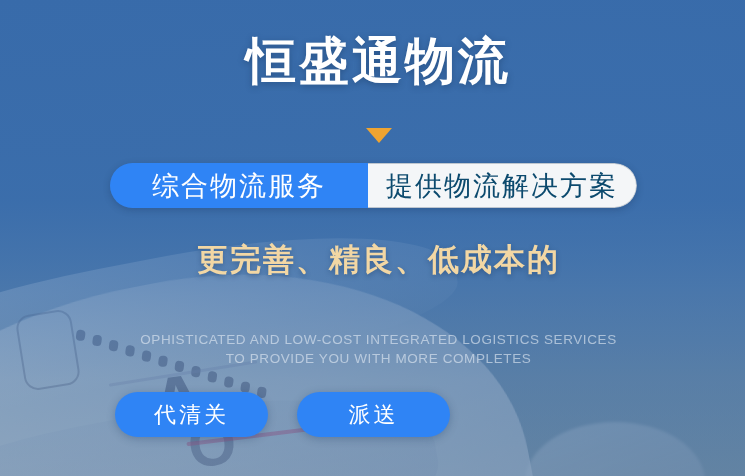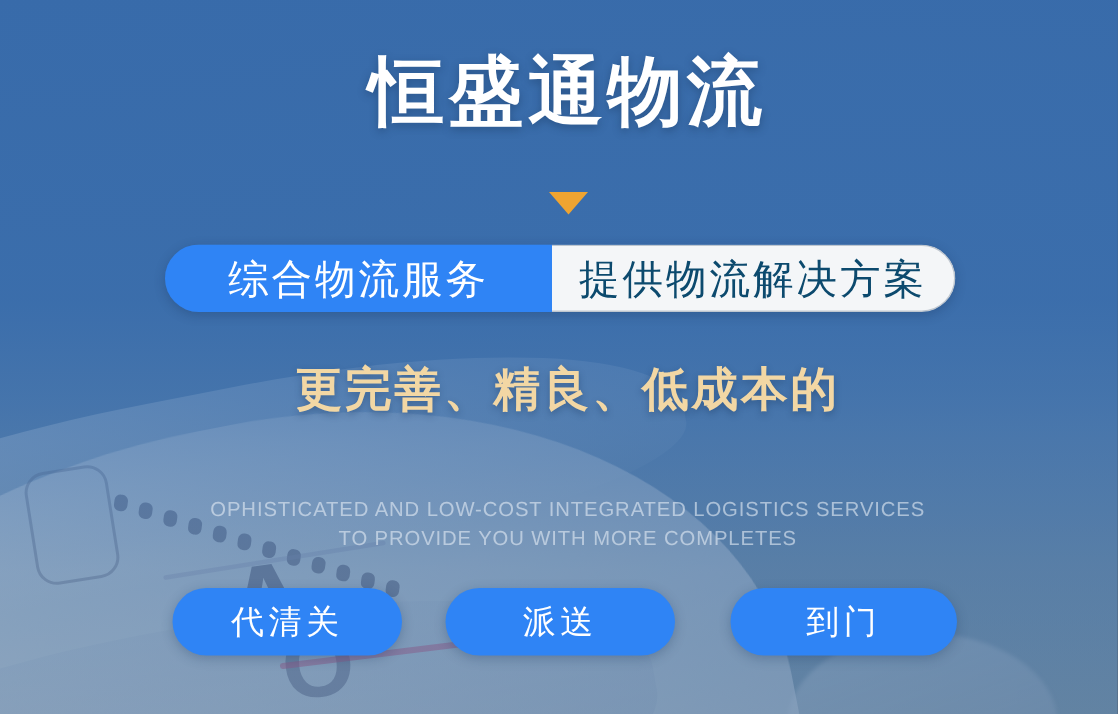--- a/index.html
+++ b/index.html
@@ -349,17 +349,16 @@
     </div>
 
     <div class="sub-en">
       <span>OPHISTICATED AND LOW-COST INTEGRATED LOGISTICS SERVICES</span>
       <span>TO PROVIDE YOU WITH MORE COMPLETES</span>
     </div>
 
     <div class="pill-row">
       <div class="pill p2">派送</div>
       <div class="pill p1">代清关</div>
-      <div class="pill p3">到门</div>
     </div>
 
   </div>
 </div>
 
 </body></html>

